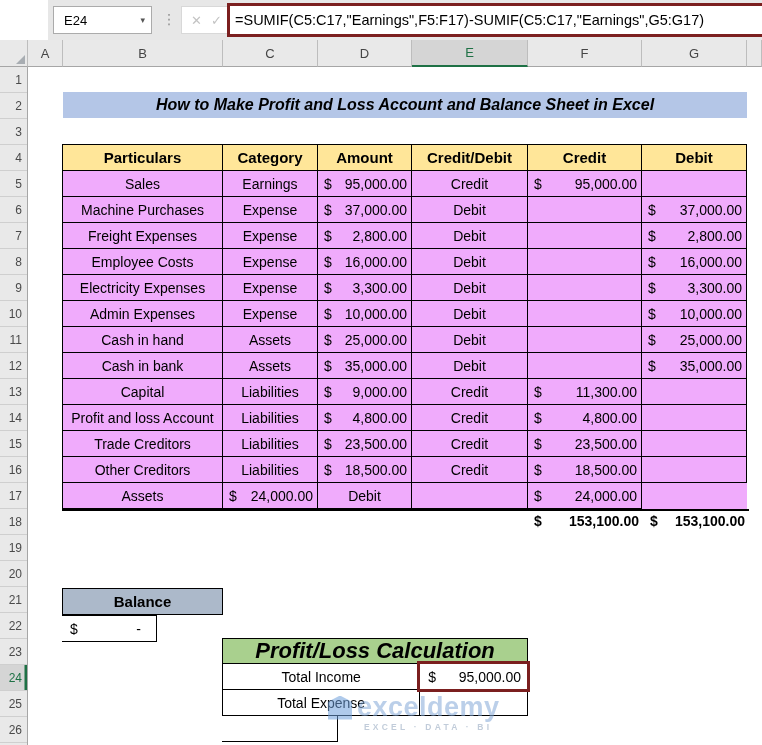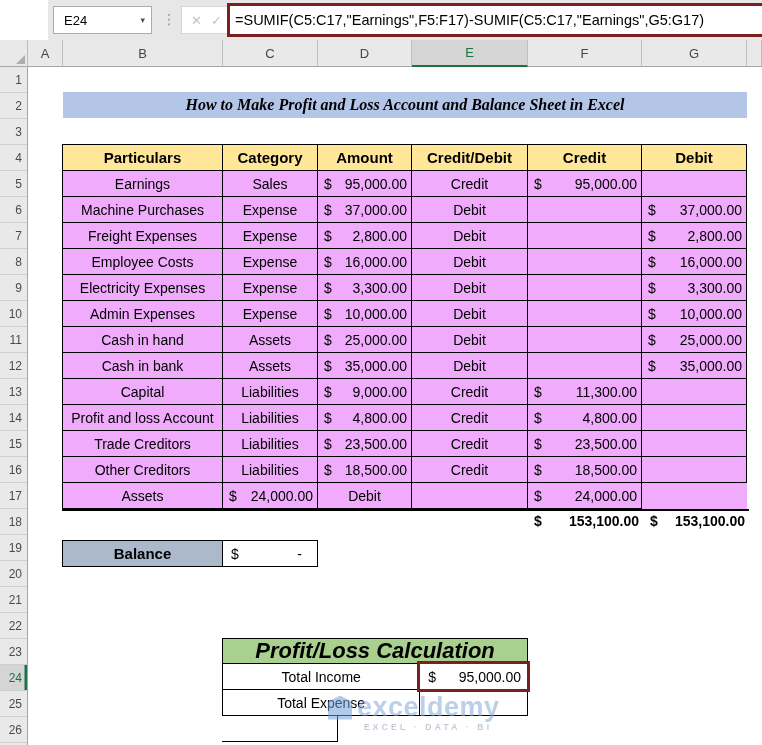--- a/index.html
+++ b/index.html
@@ -35,39 +35,39 @@
   
   .rowheaders{position:absolute;left:0;top:67px;width:28px;height:678px;background:#E9E9E9;
               border-right:1px solid #A6A6A6;box-sizing:border-box;z-index:3;}
   .row-h{height:26px;box-sizing:border-box;display:flex;align-items:center;justify-content:flex-end;
          padding-right:5px;font-size:12px;color:#4A4A4A;border-bottom:1px solid #CFCFCF;}
   .row-h.sel{background:#D5D5D5;color:#1E7145;box-shadow:inset -2.5px 0 0 #1E7145;}
 
   
   .title-band{position:absolute;left:63px;top:92px;width:684px;height:26px;background:#B4C6E7;
               display:flex;align-items:center;justify-content:center;font-weight:bold;
-              font-style:italic;font-size:16px;font-family:Liberation Serif, serif;}
+              font-style:italic;font-size:16px;}
 
   .maintable{position:absolute;left:62px;top:144px;display:grid;
              grid-template-columns:160px 95px 94px 116px 114px 105px;
              border-left:1.5px solid #000;border-top:1.5px solid #000;background:#f0abfc;}
   .maintable>div{height:26px;box-sizing:border-box;border-right:1px solid #000;border-bottom:1px solid #000;
                  display:flex;align-items:center;font-size:14px;}
   .maintable>div:nth-child(6n){border-right:1.5px solid #000;}
   .maintable .h{background:#FFE699;font-weight:bold;font-size:15px;justify-content:center;}
   .c-text{justify-content:center;text-align:center;}
   .c-money{justify-content:space-between;padding:0 4px 0 6px;}
   .dline{position:absolute;left:62px;top:509px;width:687px;border-top:2px solid #000;}
 
   .totals{position:absolute;left:528px;top:508px;height:26px;display:flex;font-weight:bold;font-size:14px;}
   .totals .tcell{display:flex;align-items:center;justify-content:space-between;box-sizing:border-box;}
   .t-credit{width:114px;padding:0 3px 0 6px;}
   .t-debit{width:105px;padding:0 2px 0 8px;}
 
-  .balance-row{position:absolute;left:62px;top:540px;display:flex;}
+  .balance-row{position:absolute;left:62px;top:588px;display:flex;flex-direction:column;}
   .balance-label{width:161px;height:27px;box-sizing:border-box;border:1.5px solid #000;background:#ACB9CA;
                  display:flex;align-items:center;justify-content:center;font-weight:bold;font-size:15px;}
   .balance-value{width:95px;height:27px;box-sizing:border-box;border:1.5px solid #000;border-left:none;
                  display:flex;align-items:center;justify-content:space-between;padding:0 15px 0 8px;font-size:14px;}
 
   .pl{position:absolute;left:222px;top:638px;width:306px;}
   .pl-title{height:26px;box-sizing:border-box;border:1.5px solid #000;background:#A9D08E;
             display:flex;align-items:center;justify-content:center;font-weight:bold;font-style:italic;font-size:22px;}
   .pl-row{display:flex;}
   .pl-label{width:216px;height:26px;box-sizing:border-box;border:1px solid #000;border-top:none;
@@ -152,22 +152,22 @@
     <span>How to Make Profit and Loss Account and Balance Sheet in Excel</span>
   </div>
 
   <div class="maintable" id="maintable">
       <div class="h">Particulars</div>
       <div class="h">Category</div>
       <div class="h">Amount</div>
       <div class="h">Credit/Debit</div>
       <div class="h">Credit</div>
       <div class="h">Debit</div>
+      <div class="c-text">Sales</div>
       <div class="c-text">Earnings</div>
-      <div class="c-text">Sales</div>
       <div class="c-money">
         <span>$</span>
         <span>95,000.00</span>
       </div>
       <div class="c-text">Credit</div>
       <div class="c-money">
         <span>$</span>
         <span>95,000.00</span>
       </div>
       <div class="c-money"></div>

